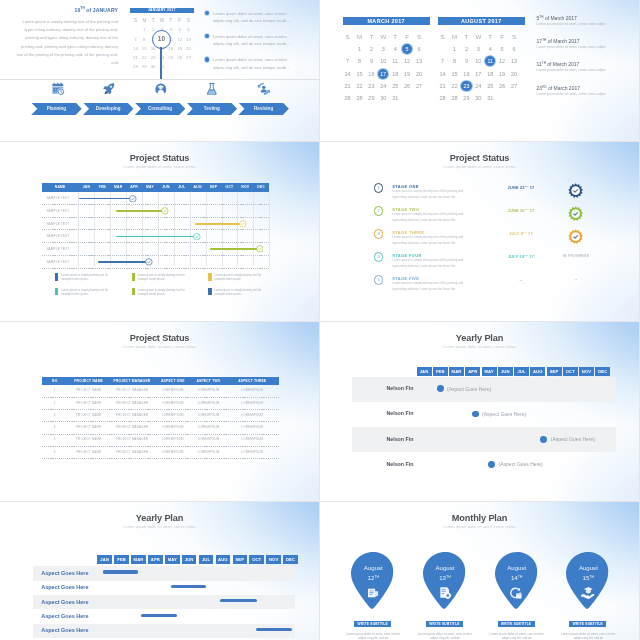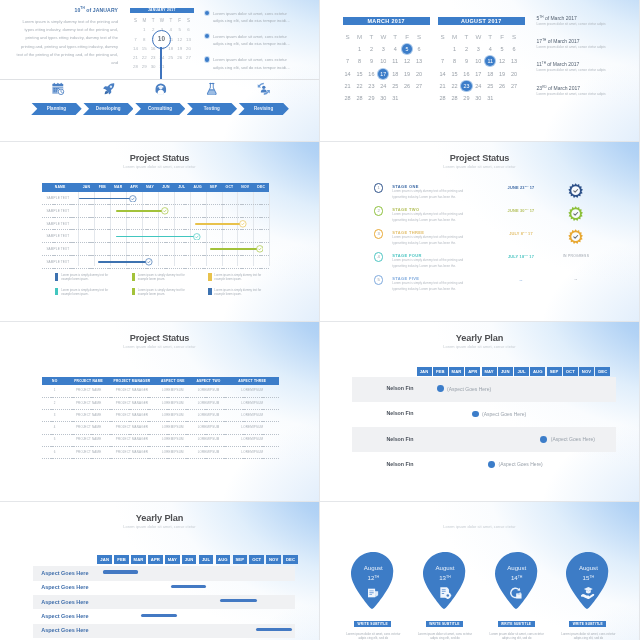--- a/index.html
+++ b/index.html
@@ -741,20 +741,21 @@
 </div>
 <div class="yb-row alt" style="top:121.90px">
 <div class="yb-name">Aspect Goes Here</div>
 <div class="yb-bar" style="left:223.2px;width:35.8px"></div>
 </div>
 </div>
       </div>
 <div class="slide">
 <div class="bg"></div>
 <div class="ly">
+<div class="ttl" style="top:11.1px">Monthly Plan</div>
 <div class="sub" style="top:22.3px">Lorem ipsum dolor sit amet, conse ctetur</div>
 <div class="mp-pin" style="left:31.3px;top:50.1px">
 <div class="mp-drop"><svg viewBox="0 0 44 57" width="44.0" height="57.0">
                 <path fill="#3d7cc6" d="M22 0C9.85 0 0 9.85 0 21.9c0 6.4 5 15 9.9 22 3.8 5.4 7.6 10 9.2 11.9a2.5 2.5 0 0 0 3.8 0c1.6-1.9 5.4-6.5 9.2-11.9 4.9-7 9.9-15.6 9.9-22C44 9.85 34.15 0 22 0z"></path>
               </svg></div>
 <div class="mp-month">August</div>
 <div class="mp-day"><span>12</span><sup>TH</sup></div>
 <div class="mp-icon"><svg viewBox="0 0 24 24" width="14" height="14">
 <path fill="#f0f5fc" d="M3.4 4.6h12.2v14.8H3.4z"></path>
 <path fill="#dce9f8" d="M15.6 8.8h5.2v7.2l-5.2 3.4z"></path>

